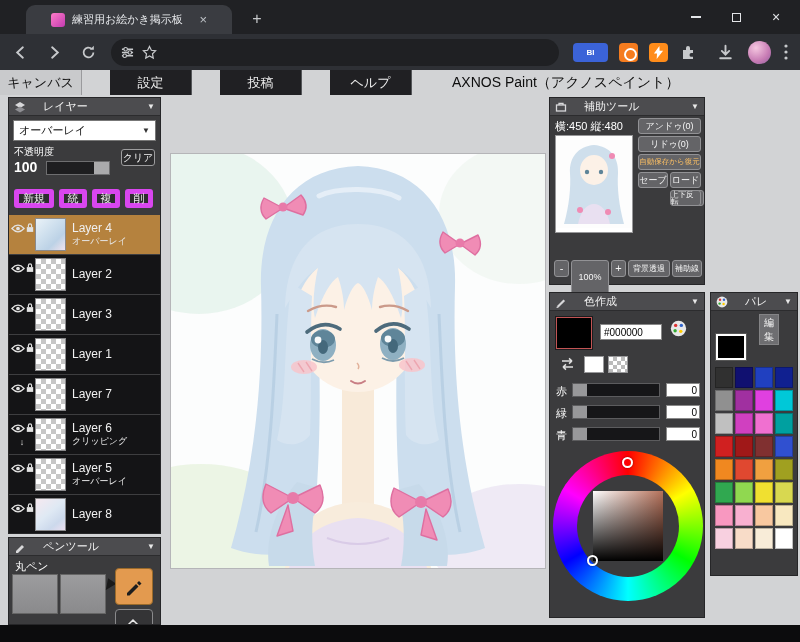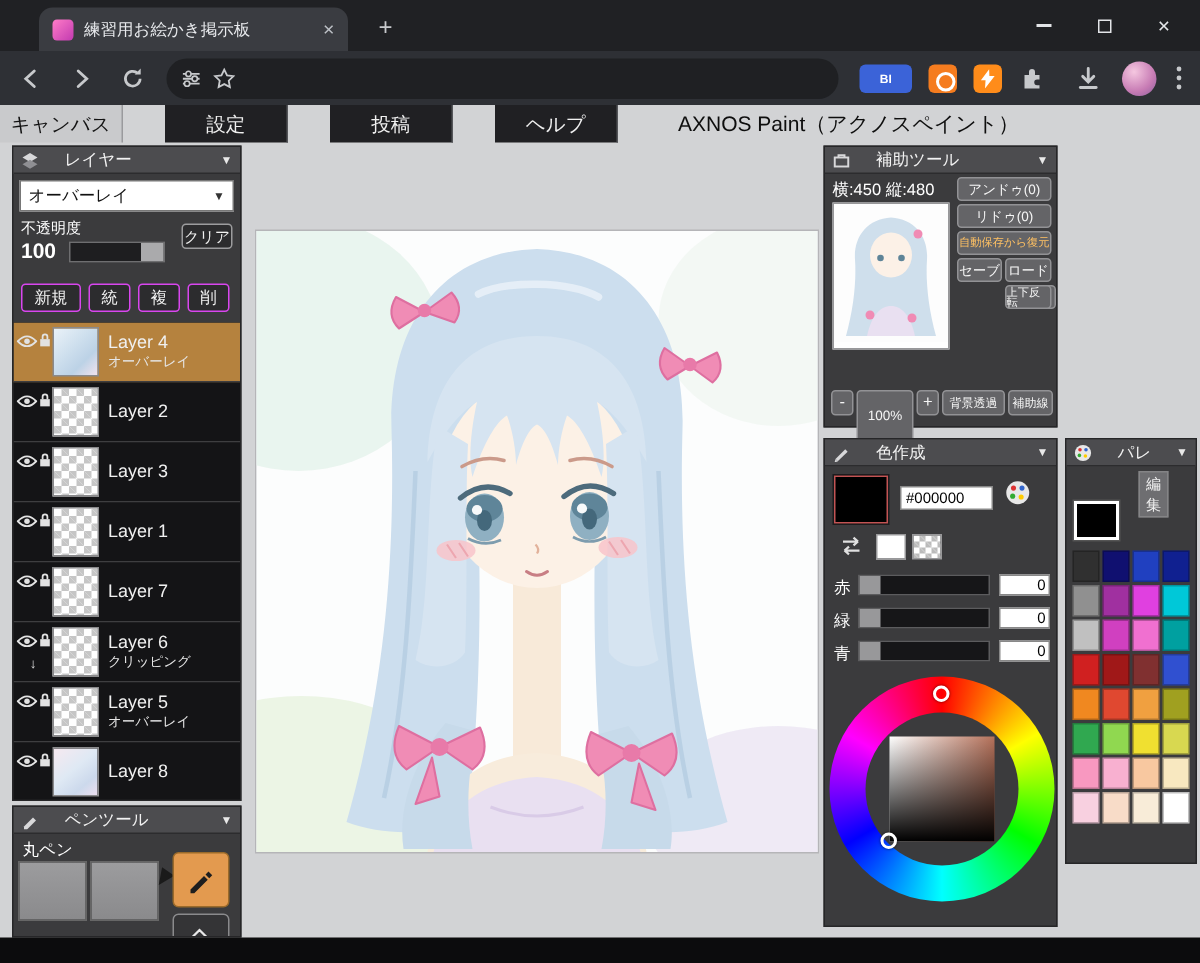--- a/index.html
+++ b/index.html
@@ -3,21 +3,21 @@
 <meta charset="utf-8">
 <style>
   html,body{margin:0;padding:0;background:#666;}
   .stage{position:relative;width:800px;height:642px;overflow:hidden;background:#d2d3d5;
          font-family:"Liberation Sans","DejaVu Sans",sans-serif;}
   .stage *{box-sizing:border-box;}
 
   
   .tabstrip{position:absolute;left:0;top:0;width:800px;height:34px;background:#202124;}
   .btab{position:absolute;left:26px;top:5px;width:206px;height:29px;background:#3a3c41;
-        border-radius:9px 9px 0 0;display:flex;align-items:center;padding:0 9px;gap:7px;}
+        border-radius:9px 9px 0 0;display:flex;align-items:center;padding:0 25px;gap:7px;}
   .favicon{width:14px;height:14px;border-radius:3px;flex:0 0 auto;
            background:linear-gradient(135deg,#ff7cc8,#c23ab0);}
   .btab-title{color:#e8eaed;font-size:11px;white-space:nowrap;overflow:hidden;text-overflow:ellipsis;flex:1;}
   .btab-close{color:#bdc1c6;font-size:13px;line-height:1;}
   .newtab{position:absolute;left:246px;top:8px;width:22px;height:22px;color:#c7c9cc;font-size:16px;
           text-align:center;line-height:21px;}
   .wincontrols{position:absolute;right:4px;top:0;height:34px;display:flex;align-items:center;}
   .winbtn{width:40px;height:34px;display:flex;align-items:center;justify-content:center;color:#e3e5e8;}
   .glyph-min{width:10px;height:2px;background:#e3e5e8;display:block;}
   .glyph-max{width:9px;height:9px;border:1.5px solid #e3e5e8;display:block;}
@@ -68,21 +68,21 @@
   .opacity-block{position:relative;height:44px;margin:2px 5px 0;color:#fff;}
   .opacity-label{font-size:10px;position:absolute;left:0;top:2px;}
   .opacity-value{font-size:14px;font-weight:bold;position:absolute;left:0;top:16px;}
   .opacity-slider{position:absolute;left:32px;top:18px;width:64px;height:14px;background:#1e1e20;
                   border:1px solid #6e6e70;}
   .opacity-handle{position:absolute;right:0;top:0;width:15px;height:100%;background:#aaaaac;}
   .clear-btn{position:absolute;right:0;top:6px;width:34px;height:17px;font-size:10px;
              background:#2c2c2e;border:1px solid #9c9c9e;border-radius:3px;color:#f2f2f2;
              display:flex;align-items:center;justify-content:center;}
   .layer-buttons{display:flex;gap:5px;margin:2px 5px 4px;}
-  .lp-btn{height:19px;background:#2c2c2e;border:1px solid #d946ef;border-radius:3px;color:#f2f2f2;
+  .lp-btn{height:19px;background:#2c2c2e;border:5px solid #d946ef;border-radius:3px;color:#f2f2f2;
           font-size:11px;display:flex;align-items:center;justify-content:center;}
   .lp-btn.wide{width:40px;} .lp-btn.narrow{width:28px;}
   .layer-list{position:absolute;left:0;top:117px;right:0;bottom:0;background:#1a1a1c;overflow:hidden;}
   .layer-row{height:40px;display:flex;align-items:center;background:#141416;
              border-bottom:1px solid #3e3e40;color:#f0f0f0;}
   .layer-row.selected{background:#b5823e;}
   .lr-strip{width:26px;height:100%;display:flex;flex-wrap:wrap;justify-content:center;
             align-content:flex-start;gap:1px;padding-top:4px;}
   .lr-clip{width:100%;text-align:center;color:#e0e0e0;font-size:9px;line-height:1;}
   .lr-thumb{width:31px;height:33px;border:1px solid #8a8a8c;background:#fff;flex:0 0 auto;}

